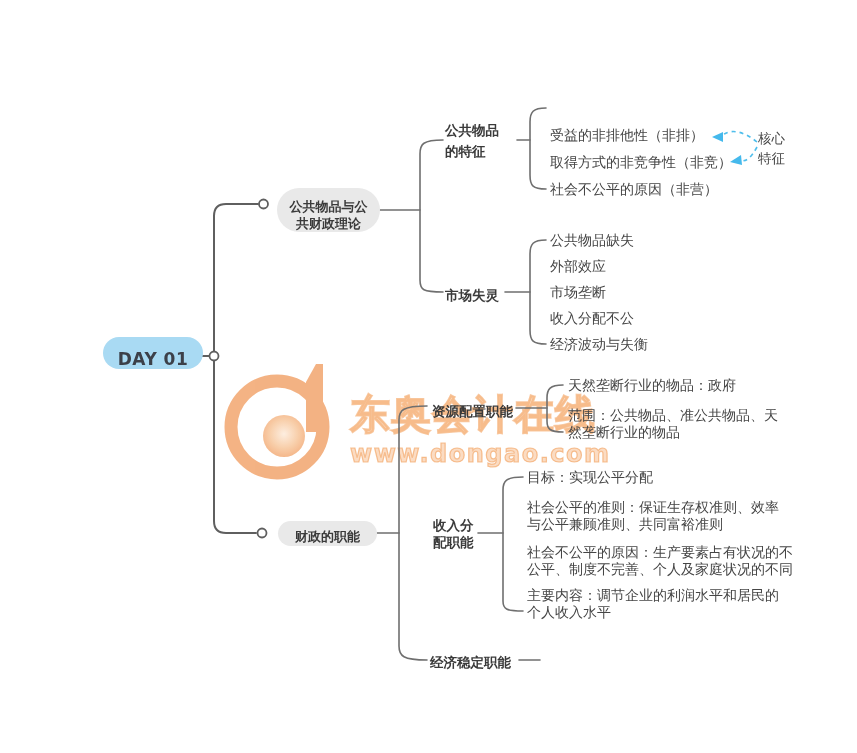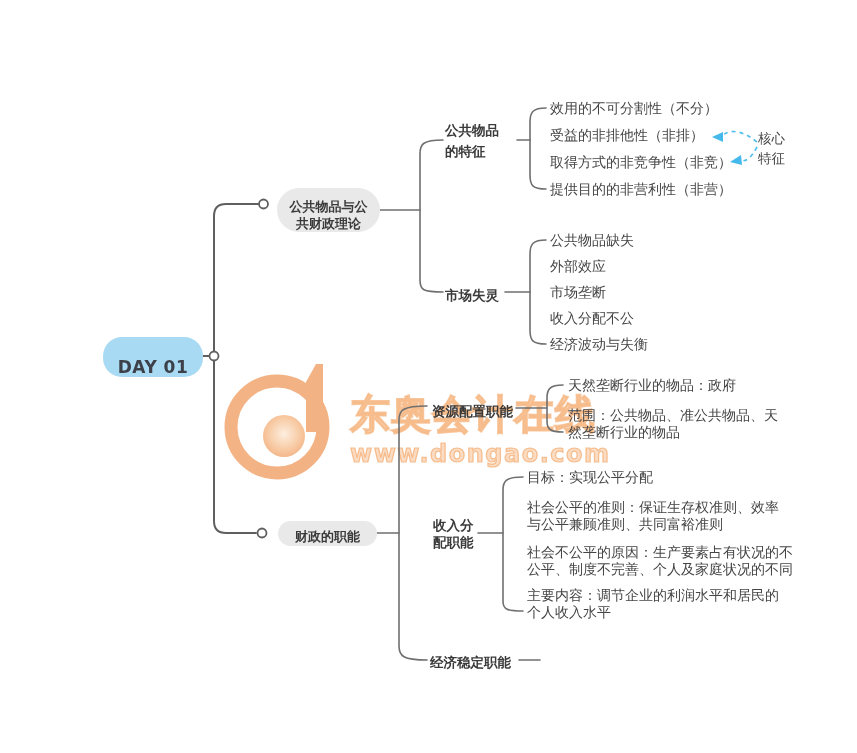--- a/index.html
+++ b/index.html
@@ -10,21 +10,21 @@
     overflow:hidden; color:#424242;
   }
   svg.layer { position:absolute; left:0; top:0; pointer-events:none; }
 
   
   .pill {
     position:absolute; display:flex; align-items:flex-end; justify-content:center;
     text-align:center; font-weight:bold; color:#3c4049;
   }
   .pill-day {
-    left:103px; top:337px; width:100px; height:40px; border-radius:19px;
+    left:103px; top:337px; width:100px; height:32px; border-radius:19px;
     background:#a9daf3; font-size:17px; letter-spacing:0.5px;
   }
   .pill-topic { background:#e9e9e9; color:#3a3a3a; }
   .pill-topic-1 {
     left:277px; top:188px; width:103px; height:44px; border-radius:22px;
     font-size:13px; line-height:17px;
   }
   .pill-topic-1 .wrap6 { width:6.5em; word-break:break-all; }
   .pill-topic-2 {
     left:278px; top:521px; width:99px; height:25px; border-radius:13px;
@@ -147,24 +147,23 @@
   <div class="pill pill-topic pill-topic-2">
     <span>财政的职能</span>
   </div>
 
   <div class="blabel w4" style="left:445px; top:120px;">公共物品的特征</div>
   <div class="blabel" style="left:445px; top:285px;">市场失灵</div>
   <div class="blabel" style="left:432px; top:401px;">资源配置职能</div>
   <div class="blabel w3" style="left:433px; top:517px;">收入分配职能</div>
   <div class="blabel" style="left:430px; top:652px;">经济稳定职能</div>
 
-  <div class="leaf" style="left:550px; top:100px;">效用的不可分割性（不分）</div>
   <div class="leaf" style="left:550px; top:154px;">取得方式的非竞争性（非竞）</div>
   <div class="leaf" style="left:550px; top:127px;">受益的非排他性（非排）</div>
-  <div class="leaf" style="left:550px; top:181px;">提供目的的非营利性（非营）</div>
+  <div class="leaf" style="left:550px; top:181px;">社会不公平的原因（非营）</div>
 
   <div class="annotation">核心特征</div>
 
   <div class="leaf" style="left:550px; top:232px;">公共物品缺失</div>
   <div class="leaf" style="left:550px; top:258px;">外部效应</div>
   <div class="leaf" style="left:550px; top:284px;">市场垄断</div>
   <div class="leaf" style="left:550px; top:310px;">收入分配不公</div>
   <div class="leaf" style="left:550px; top:336px;">经济波动与失衡</div>
 
   <div class="leaf" style="left:568px; top:377px;">天然垄断行业的物品：政府</div>

